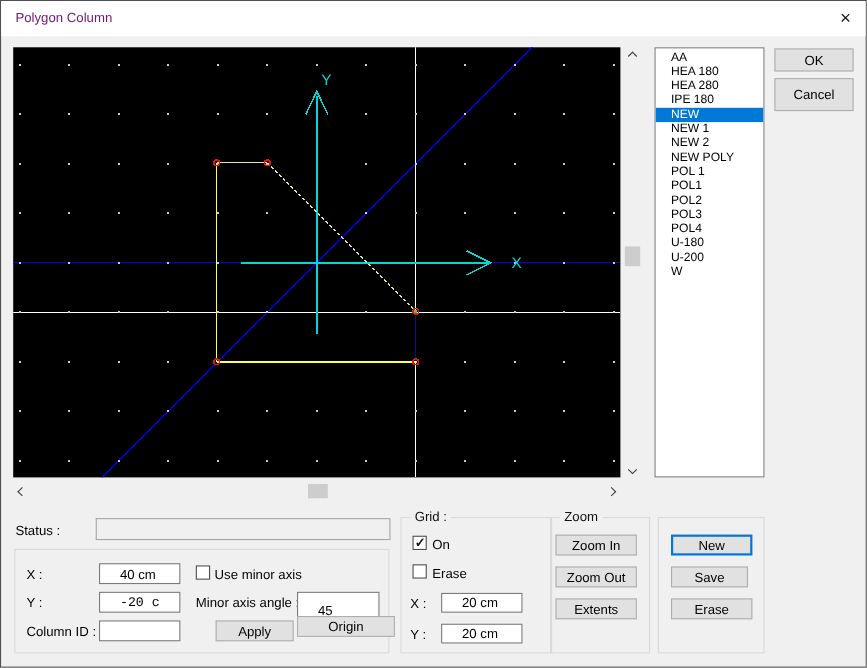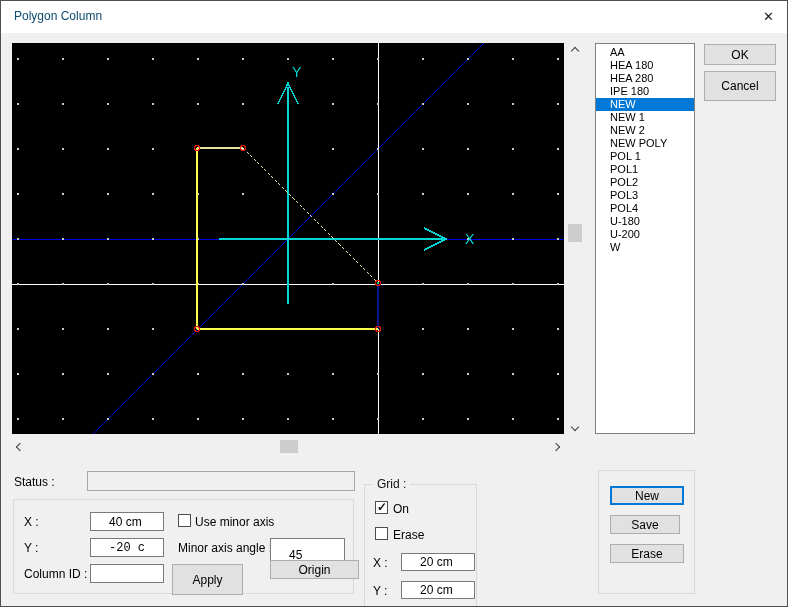--- a/index.html
+++ b/index.html
@@ -1,19 +1,19 @@
 <!DOCTYPE html>
 <html><head>
 <meta charset="utf-8">
 <style>
   *{margin:0;padding:0;box-sizing:border-box;font-family:"Liberation Sans",sans-serif}
   html,body{background:#888}
   .win{position:relative;width:788px;height:607px;background:#f0f0f0;border:1px solid #4f4f4f;overflow:hidden}
   .titlebar{position:absolute;left:0;top:0;width:100%;height:32px;background:#ffffff}
-  .title{position:absolute;left:13px;top:0;line-height:31px;font-size:12px;color:#0c4a6e}
+  .title{position:absolute;left:13px;top:0;line-height:31px;font-size:12px;color:#701a75}
   .close{position:absolute;right:13px;top:8px;font-size:13px;color:#1a1a1a;cursor:pointer;line-height:16px}
   .canvas{position:absolute;left:11px;top:42px;width:552px;height:391px;background:#000}
   .canvas svg{display:block}
   
   .vsb{position:absolute;left:566px;top:42px;width:16px;height:391px;background:#f0f0f0}
   .hsb{position:absolute;left:11px;top:438px;width:552px;height:15px;background:#f0f0f0}
   .sbtn{position:absolute;width:16px;height:15px;display:flex;align-items:center;justify-content:center;cursor:pointer}
   .chev{width:6px;height:6px;border-right:1.6px solid #3d3d3d;border-bottom:1.6px solid #3d3d3d;display:inline-block}
   .chev.up{transform:rotate(-135deg)}
   .chev.down{transform:rotate(45deg)}
@@ -240,36 +240,42 @@
     <span class="cb" style="left:164px;top:14px"></span>
     <span class="label" style="left:181px;top:15px">Use minor axis</span>
 
     <span class="label" style="left:10px;top:41px">Y :</span>
     <input class="tb" style="left: 76px; top: 38px; width: 74px; height: 19px; font-family: Liberation Mono, monospace;" value="-20 cm">
     <span class="label" style="left:164px;top:41px">Minor axis angle :</span>
     <input class="tb" style="left: 256px; top: 38px; width: 75px; height: 34px;" value="45">
 
     <span class="label" style="left:10px;top:67px">Column ID :</span>
     <input class="tb" style="left: 76px; top: 64px; width: 74px; height: 19px;" value="">
-    <button class="btn" style="left:158px;top:64px;width:71px;height:31px">Apply</button>
+    <button class="btn" style="left:182px;top:64px;width:71px;height:19px">Apply</button>
     <button class="btn" style="left:256px;top:60px;width:89px;height:19px">Origin</button>
   </div>
 
-  <div class="group" style="left:363px;top:483px;width:113px;height:124px">
+  <div class="group" style="left:363px;top:469px;width:138px;height:124px">
     <span class="legend">Grid :</span>
     <span class="cb checked" style="left:10px;top:16px"></span>
     <span class="label" style="left:28px;top:17px">On</span>
     <span class="cb" style="left:10px;top:42px"></span>
     <span class="label" style="left:28px;top:43px">Erase</span>
     <span class="label" style="left:8px;top:71px">X :</span>
     <input class="tb" style="left: 36px; top: 68px; width: 74px; height: 18px;" value="20 cm">
     <span class="label" style="left:8px;top:99px">Y :</span>
     <input class="tb" style="left: 36px; top: 96px; width: 74px; height: 18px;" value="20 cm">
   </div>
 
+  <div class="group" style="left:499px;top:469px;width:91px;height:124px">
+    <span class="legend">Zoom</span>
+    <button class="btn" style="left:4px;top:15px;width:74px;height:19px">Zoom In</button>
+    <button class="btn" style="left:4px;top:44px;width:74px;height:19px">Zoom Out</button>
+    <button class="btn" style="left:4px;top:73px;width:74px;height:19px">Extents</button>
+  </div>
 
   <div class="group" style="left:597px;top:469px;width:97px;height:124px">
     <button class="btn focus" style="left:11px;top:15px;width:74px;height:19px">New</button>
     <button class="btn" style="left:11px;top:44px;width:70px;height:19px">Save</button>
     <button class="btn" style="left:11px;top:73px;width:74px;height:19px">Erase</button>
   </div>
 
 </div>
 
 </body></html>

